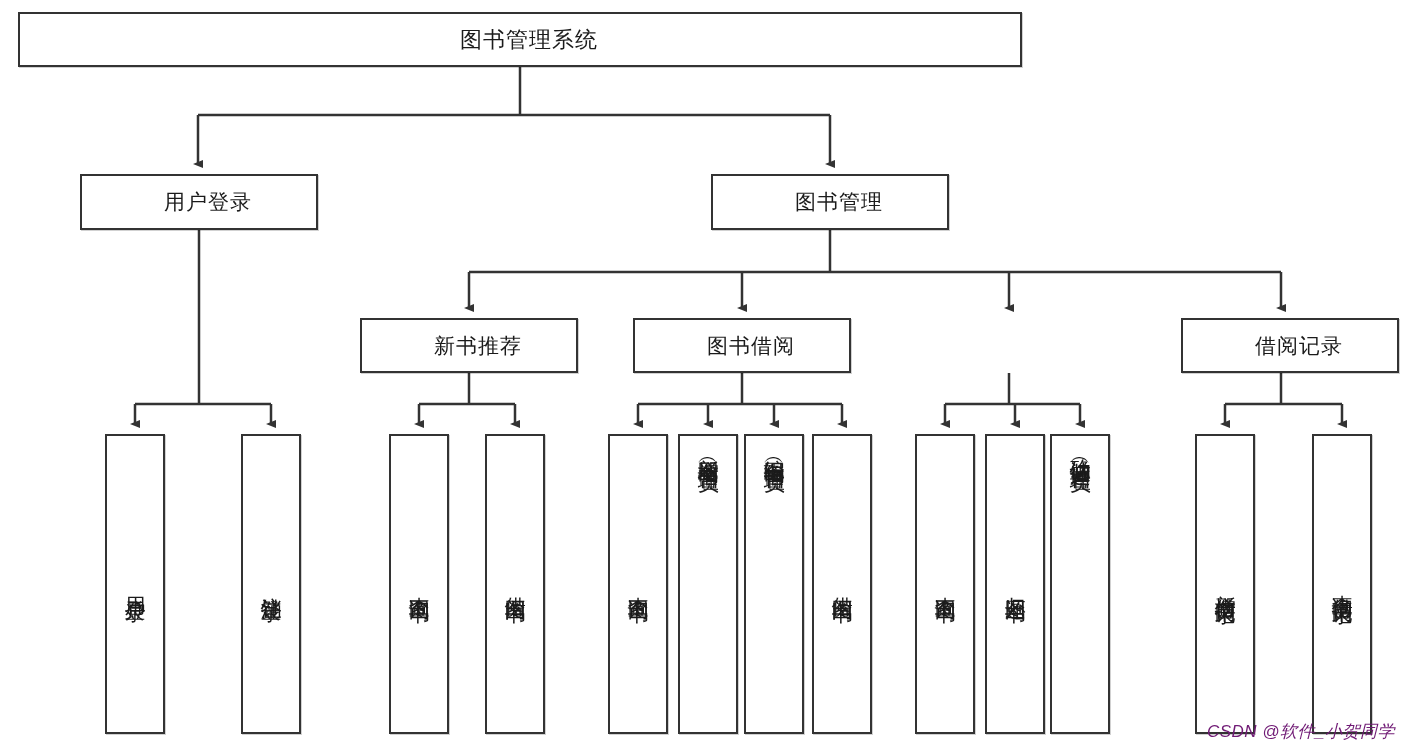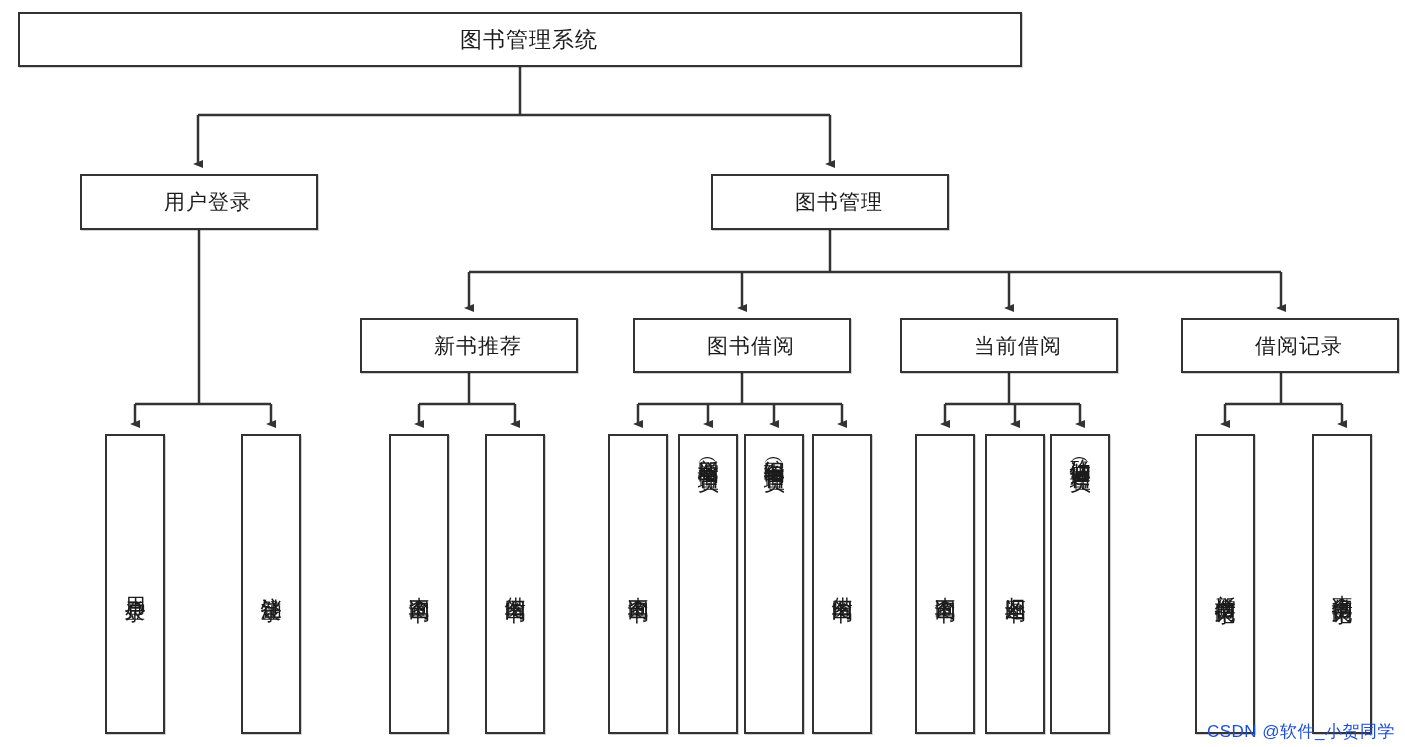--- a/index.html
+++ b/index.html
@@ -63,24 +63,25 @@
     max-height: 100%;
   }
   .node-v.center .vlabel {
     text-align: center;
   }
   #watermark {
     position: absolute;
     right: 10px;
     bottom: 4px;
     font-size: 17px;
-    color: #1d4ed8;
+    color: #701a75;
     white-space: nowrap;
     letter-spacing: 0.5px;
     pointer-events: none;
+    font-style: italic;
   }
 </style>
 </head>
 <body>
 
 <div id="diagram-root">
 
   <svg id="edges-svg" viewBox="0 0 1405 747" xmlns="http://www.w3.org/2000/svg">
     <defs>
       <marker id="arrow" markerWidth="10" markerHeight="10" refX="5" refY="5" orient="auto" markerUnits="userSpaceOnUse">
@@ -141,23 +142,20 @@
   <div class="node node-h" style="left:711px; top:174px; width:238px; height:56px;text-align:center;">
     <span>图书管理</span>
   </div>
 
   <div class="node node-h" style="left:633px; top:318px; width:218px; height:55px;">
     <span>图书借阅</span>
   </div>
   <div class="node node-h" style="left:360px; top:318px; width:218px; height:55px;">
     <span>新书推荐</span>
   </div>
-  <div class="node node-h" style="left:900px; top:318px; width:218px; height:55px;">
-    <span>当前借阅</span>
-  </div>
   <div class="node node-h" style="left:1172px; top:318px; width:218px; height:55px;margin-left:9px;">
     <span>借阅记录</span>
   </div>
 
   <div class="node node-v center" style="left:105px; top:434px; width:60px; height:300px; align-items:center;">
     <span class="vlabel">用户登录</span>
   </div>
   <div class="node node-v center" style="left:241px; top:434px; width:60px; height:300px; align-items:center;">
     <span class="vlabel">注销登录</span>
   </div>

